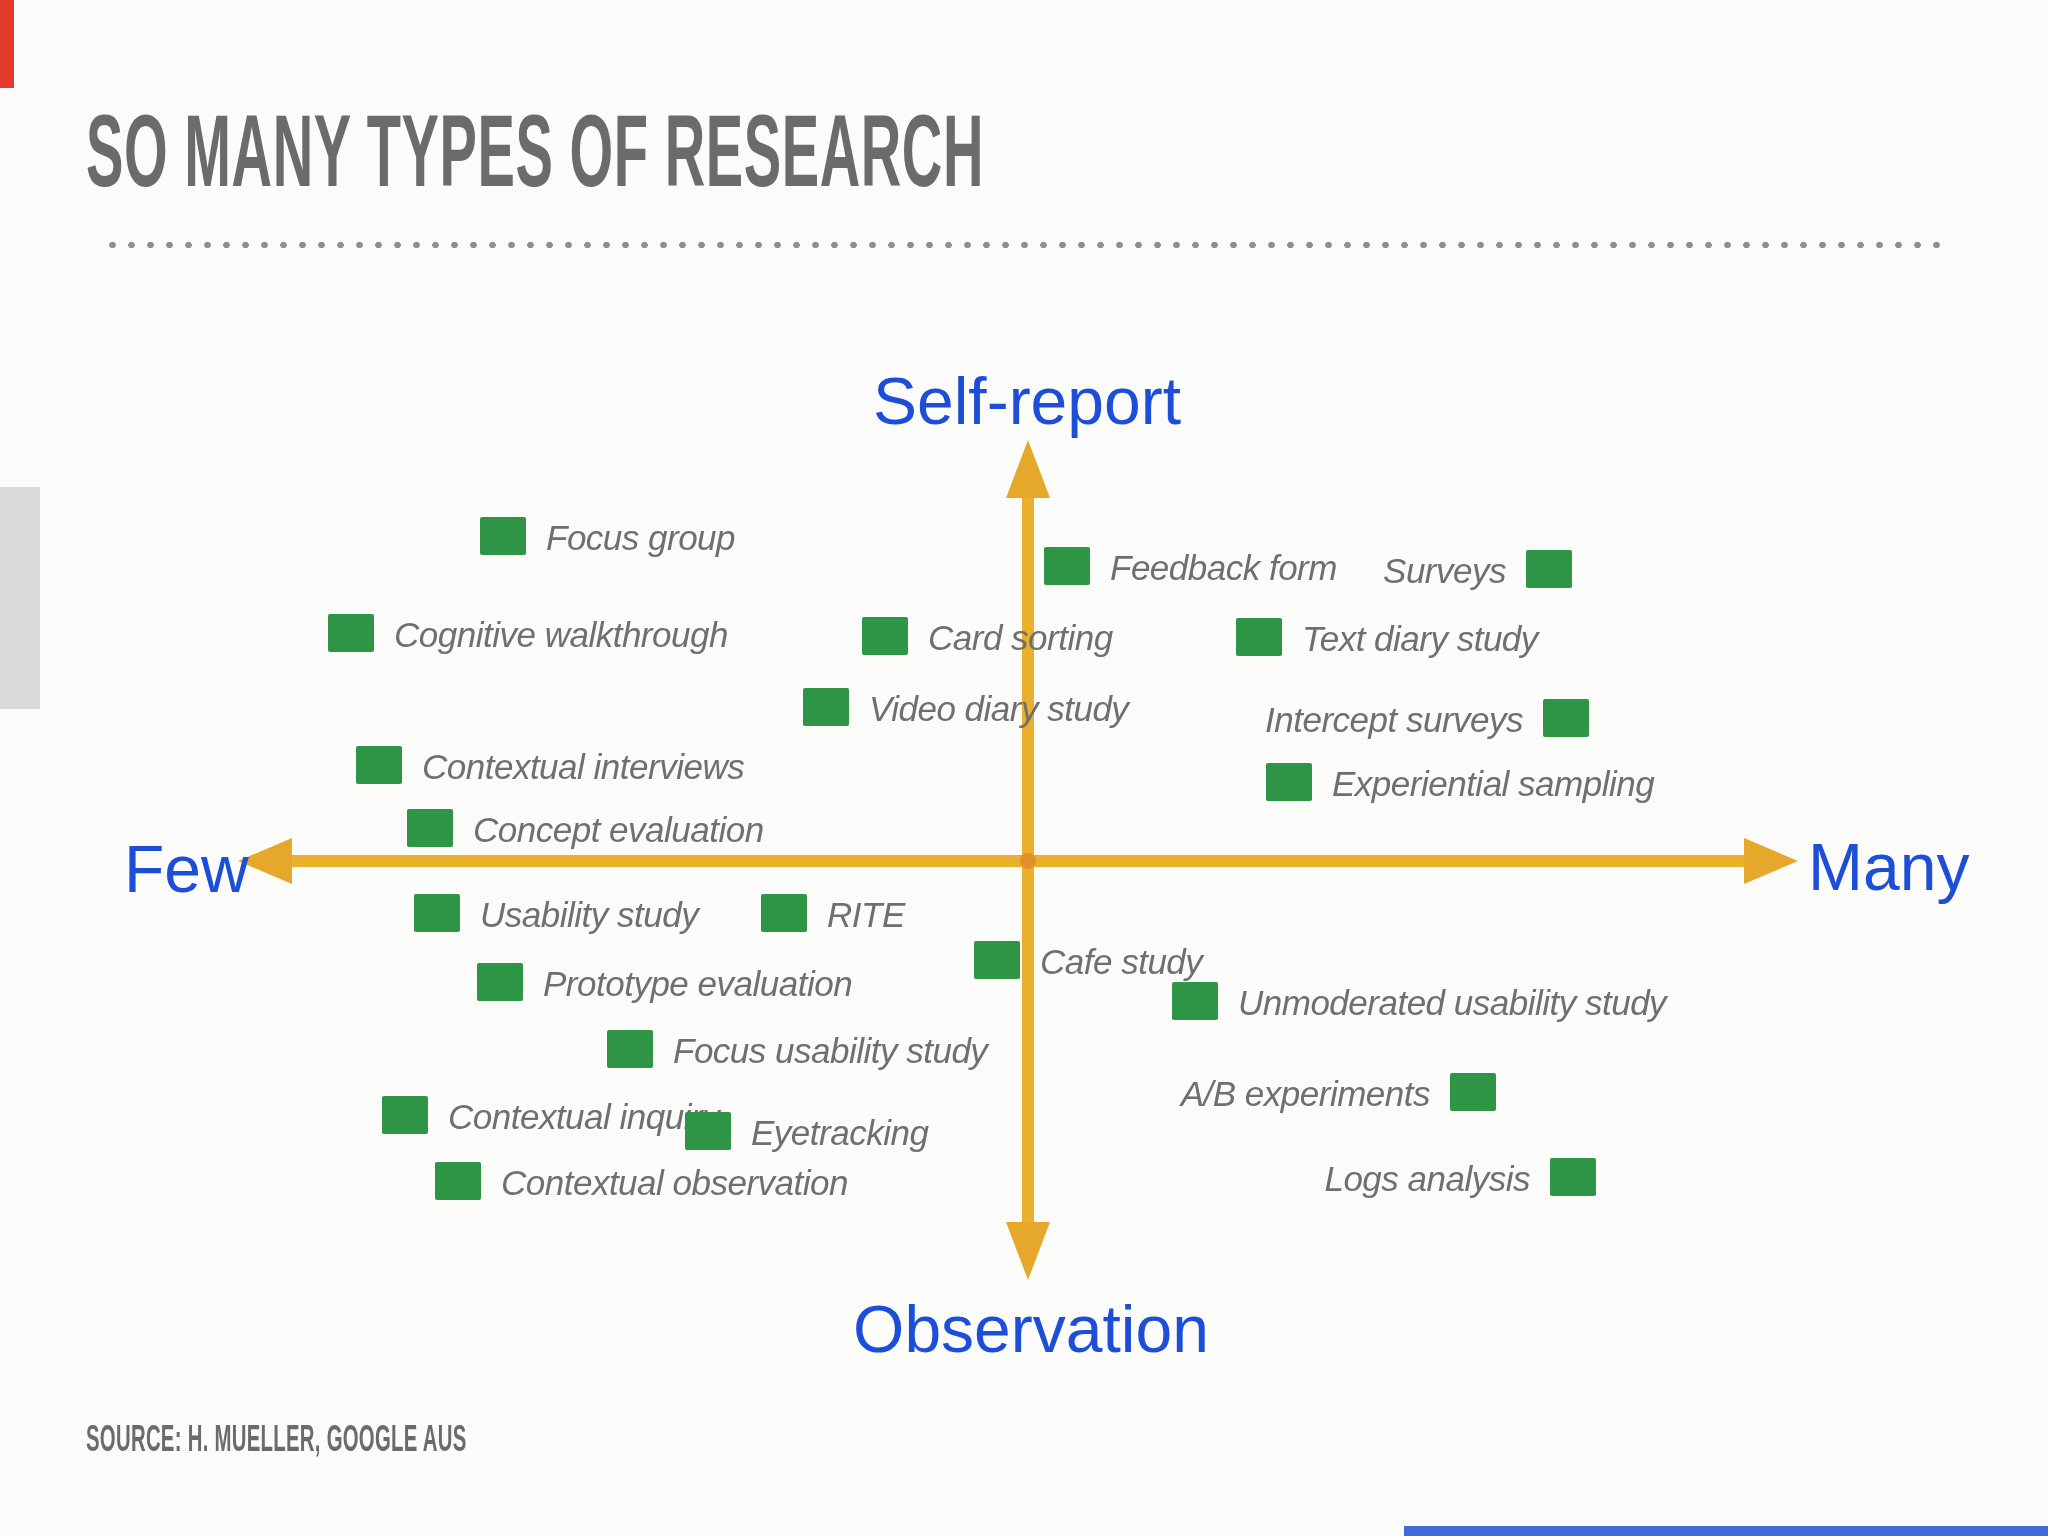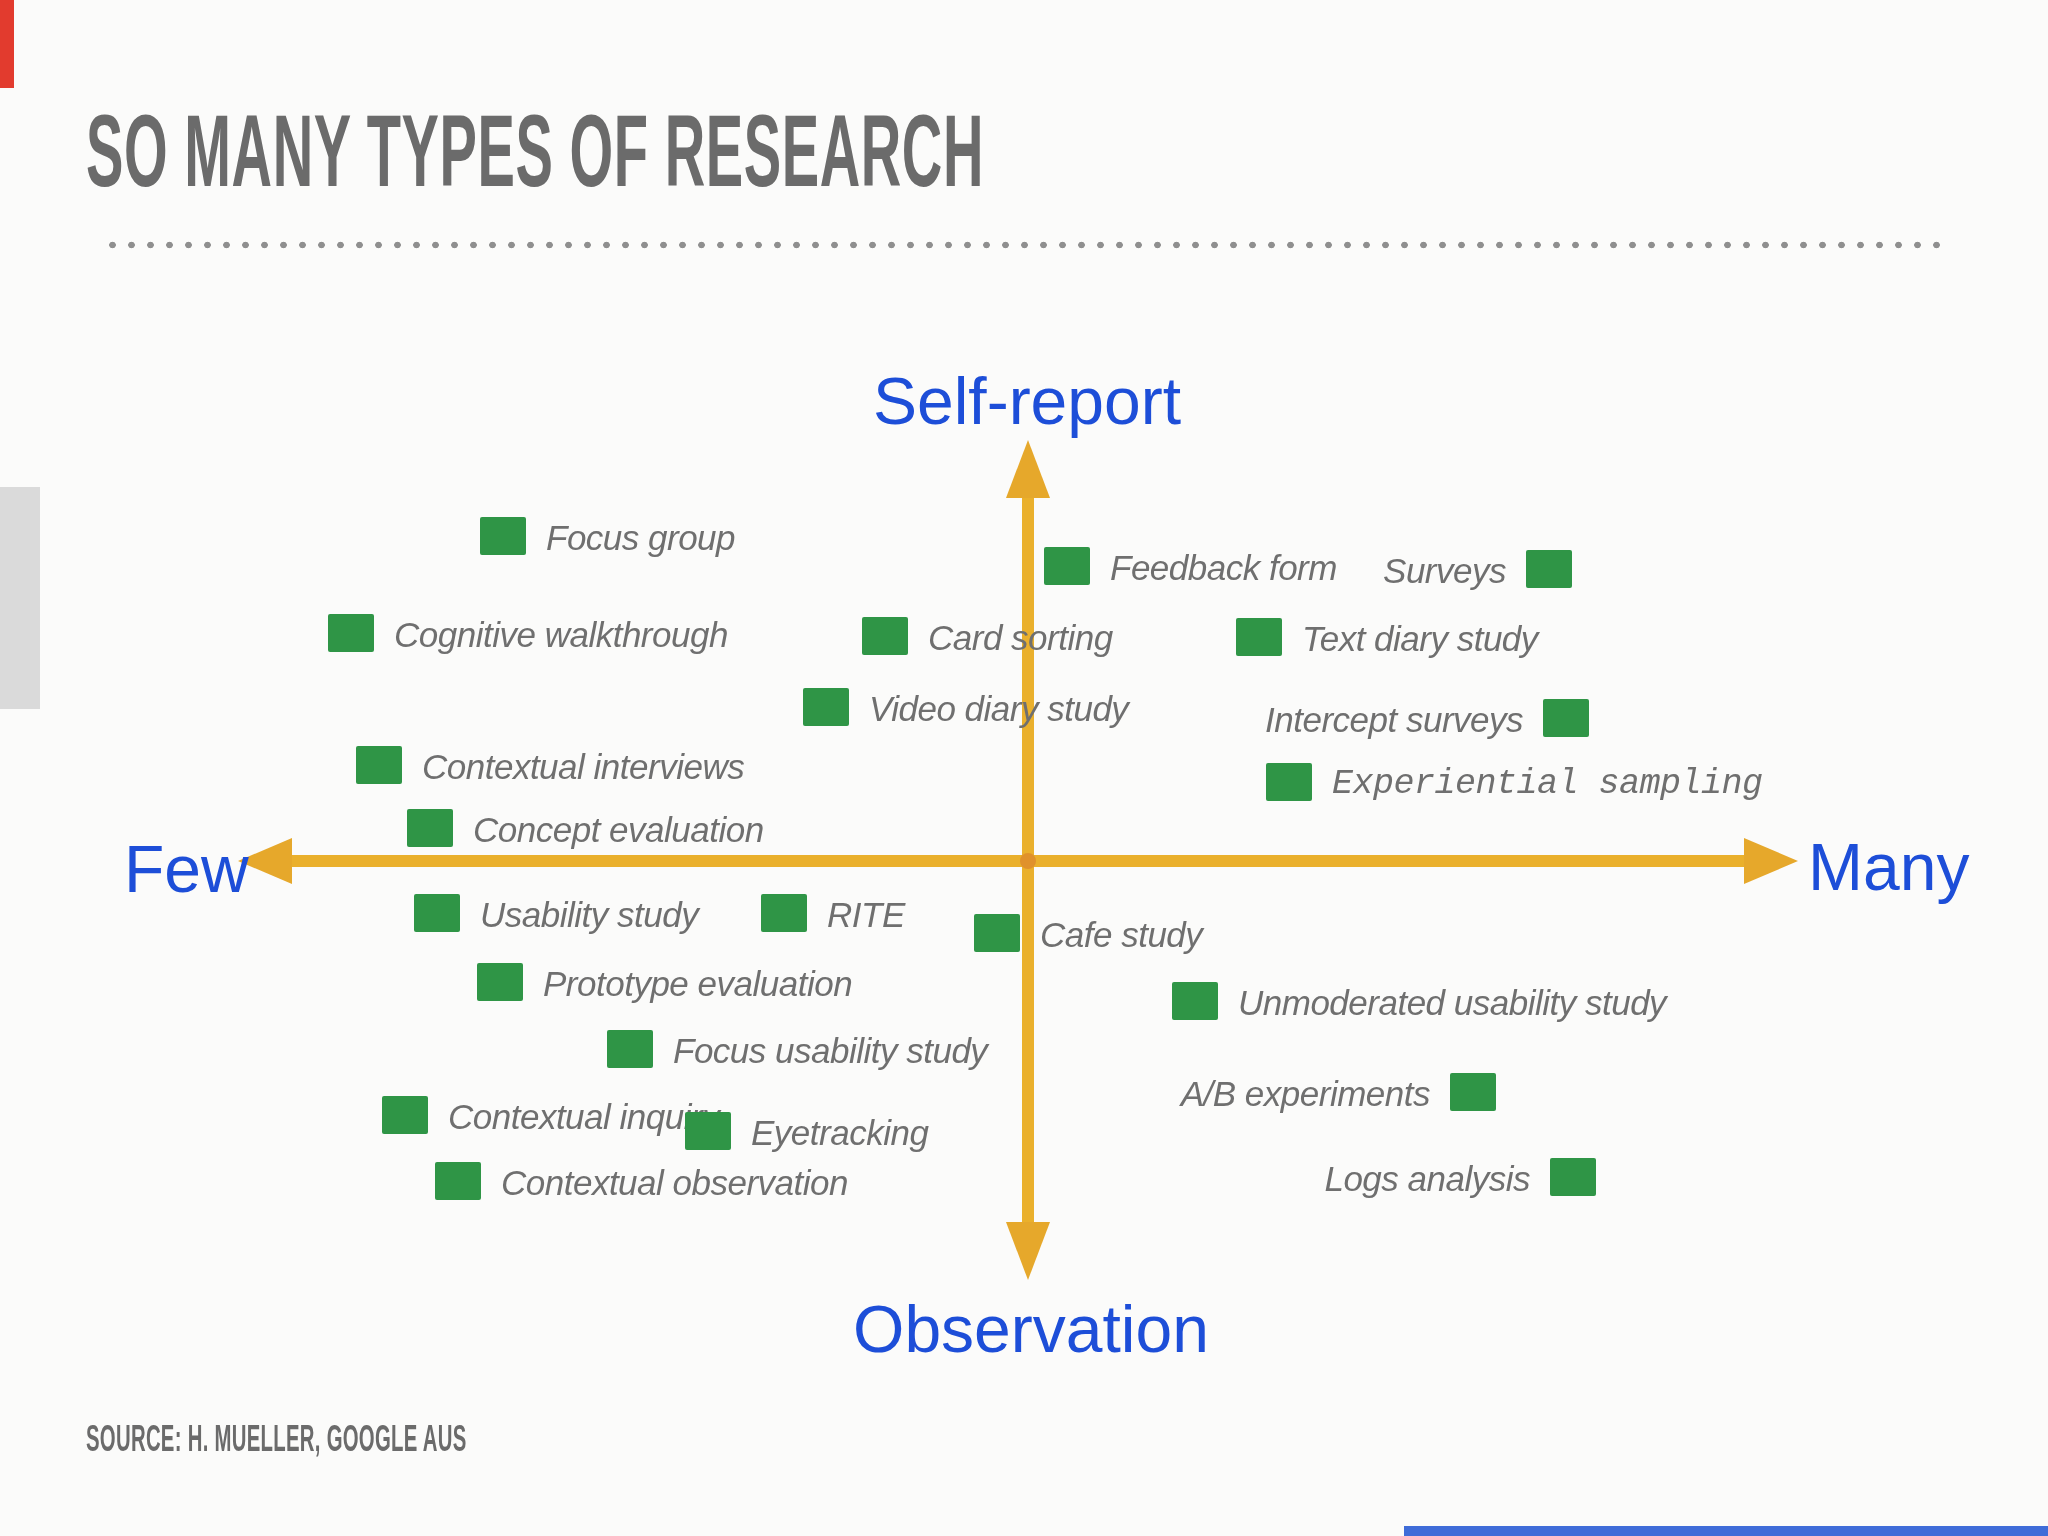--- a/index.html
+++ b/index.html
@@ -113,37 +113,37 @@
           <span class="method-label">Video diary study</span>
         </div>
         <div class="method-item" style="top: 697px; right: 459px;">
           <span class="method-label">Intercept surveys</span>
           <span class="method-square"></span>
         </div>
         <div class="method-item" style="top: 744px; left: 356px;">
           <span class="method-square"></span>
           <span class="method-label">Contextual interviews</span>
         </div>
-        <div class="method-item" style="top: 761px; left: 1266px; font-family: Liberation Mono, monospace;">
+        <div class="method-item" style="top: 761px; left: 1266px;">
           <span class="method-square"></span>
           <span class="method-label">Experiential sampling</span>
         </div>
         <div class="method-item" style="top: 807px; left: 407px;">
           <span class="method-square"></span>
           <span class="method-label">Concept evaluation</span>
         </div>
         <div class="method-item" style="top: 892px; left: 414px;">
           <span class="method-square"></span>
           <span class="method-label">Usability study</span>
         </div>
         <div class="method-item" style="top: 892px; left: 761px;">
           <span class="method-square"></span>
           <span class="method-label">RITE</span>
         </div>
-        <div class="method-item" style="top: 912px; left: 974px;">
+        <div class="method-item" style="top: 939px; left: 974px;">
           <span class="method-square"></span>
           <span class="method-label">Cafe study</span>
         </div>
         <div class="method-item" style="top: 961px; left: 477px;">
           <span class="method-square"></span>
           <span class="method-label">Prototype evaluation</span>
         </div>
         <div class="method-item" style="top: 980px; left: 1172px;">
           <span class="method-square"></span>
           <span class="method-label">Unmoderated usability study</span>

